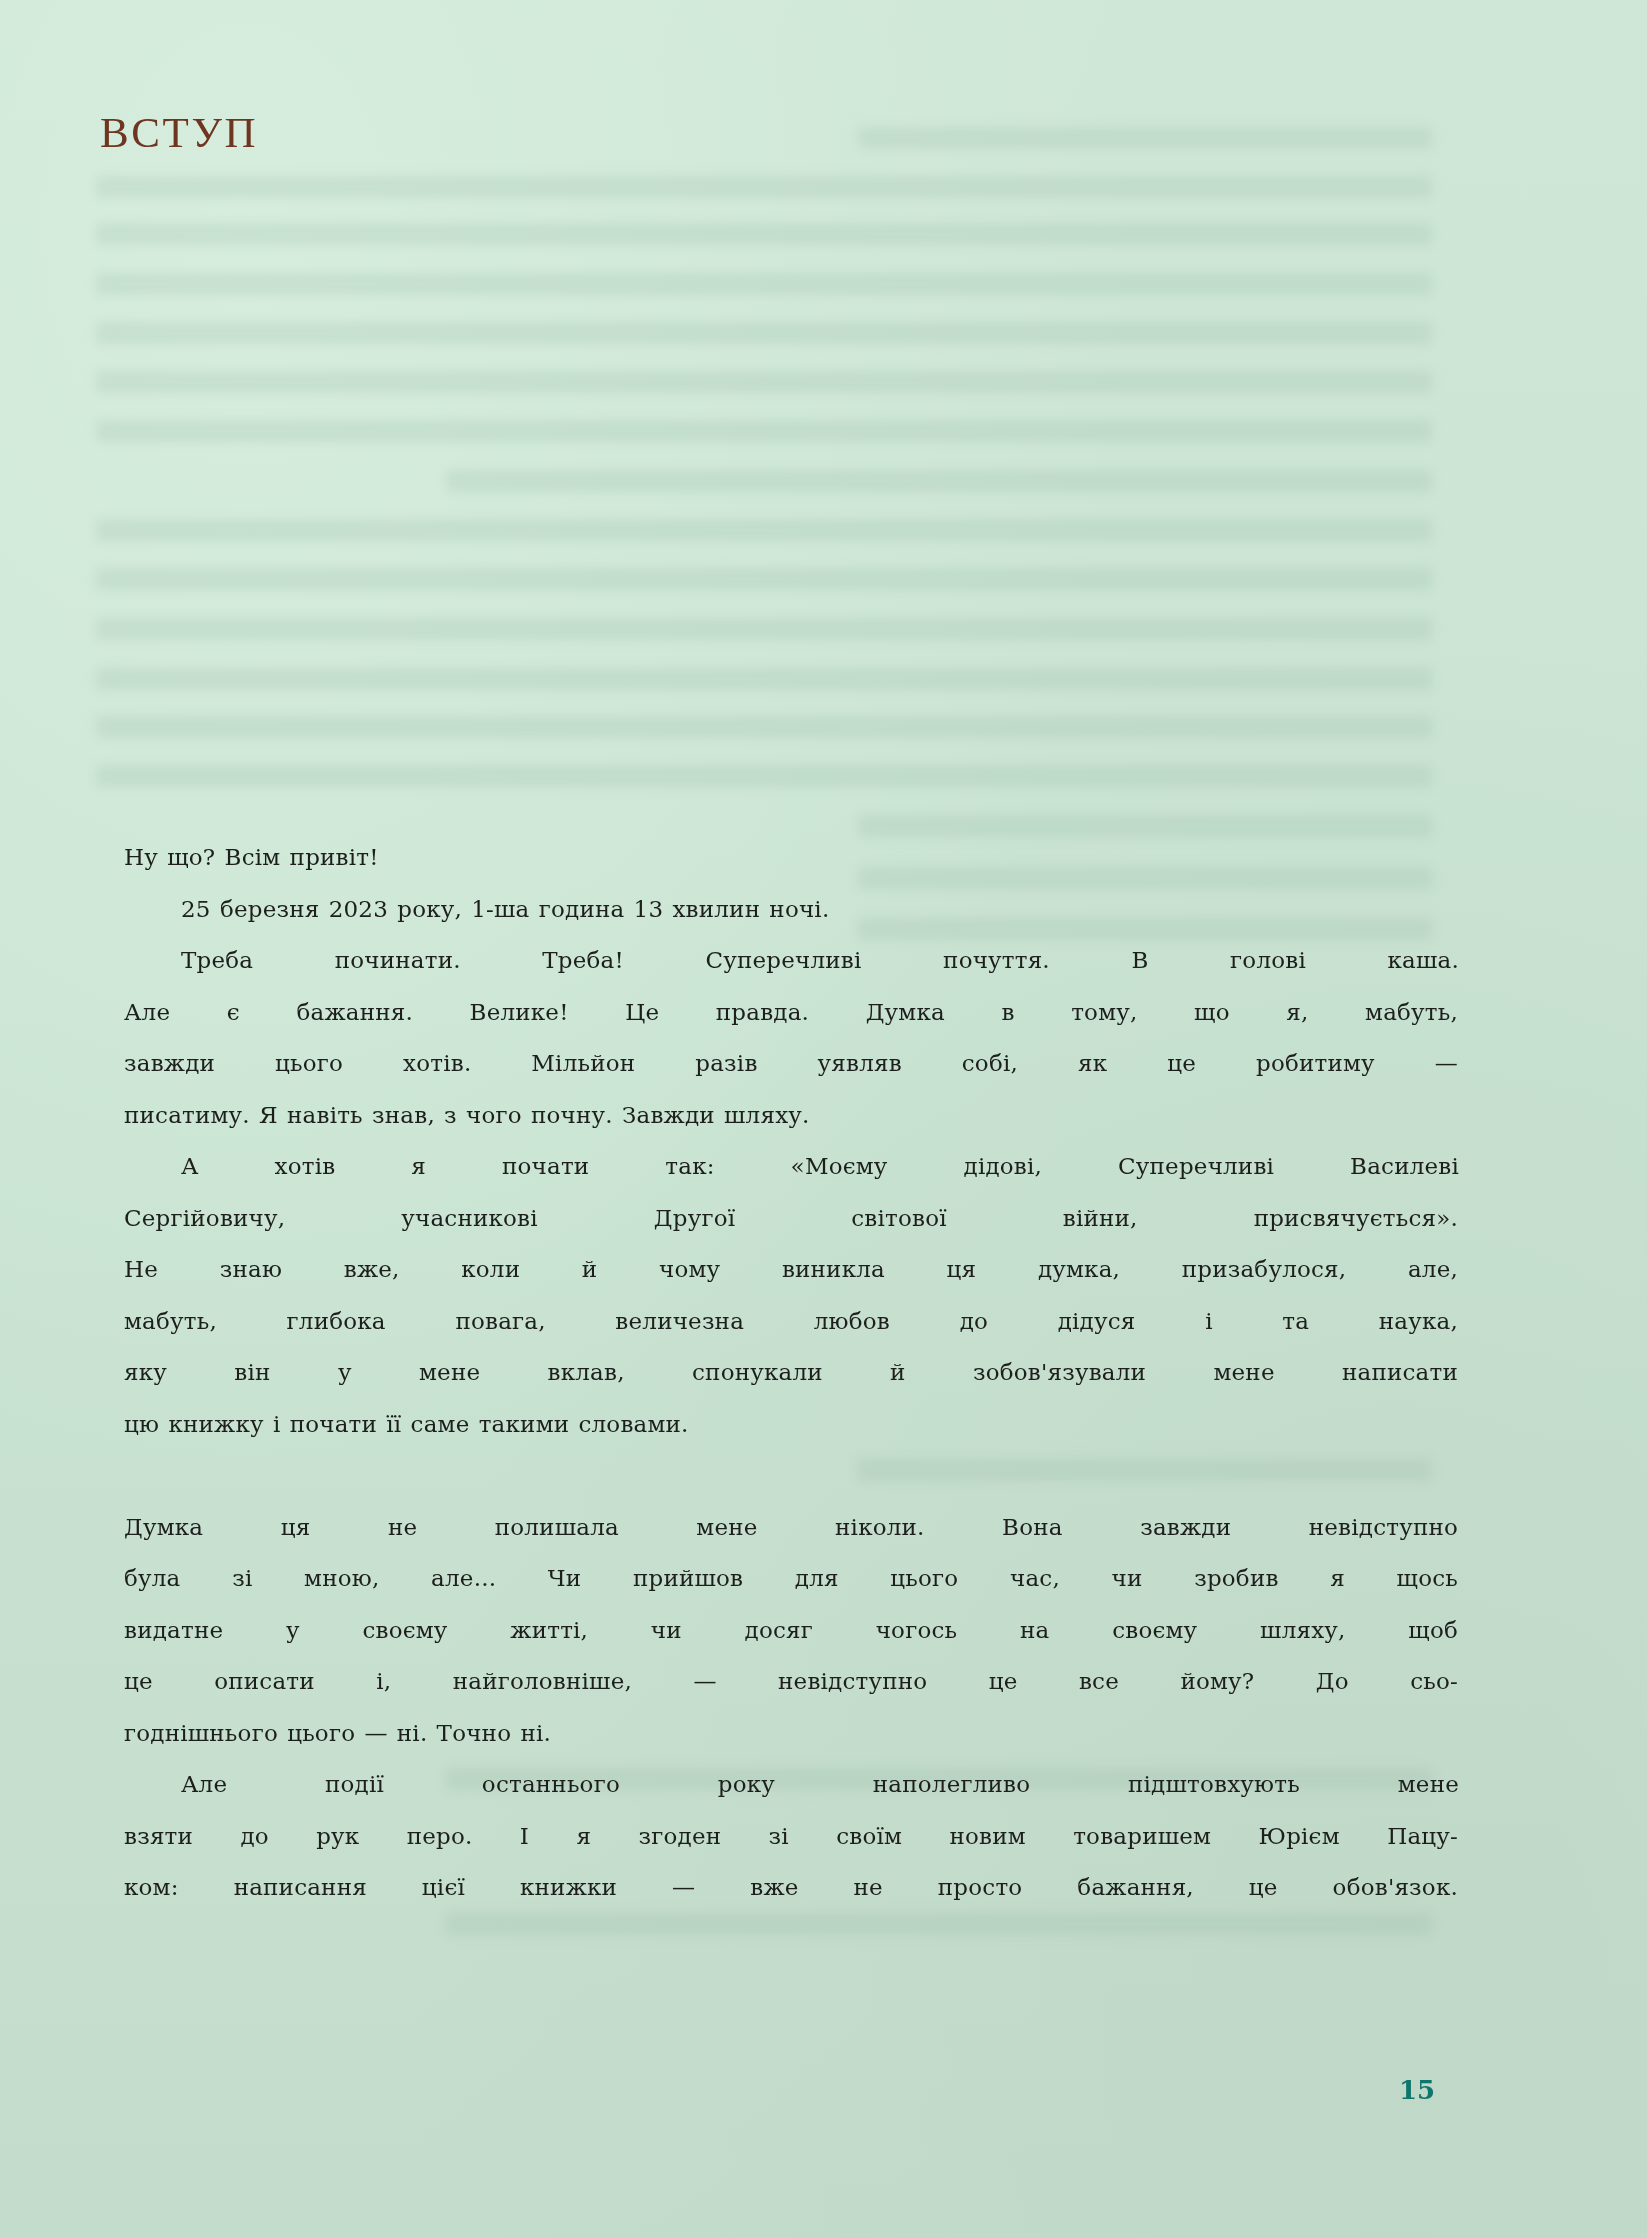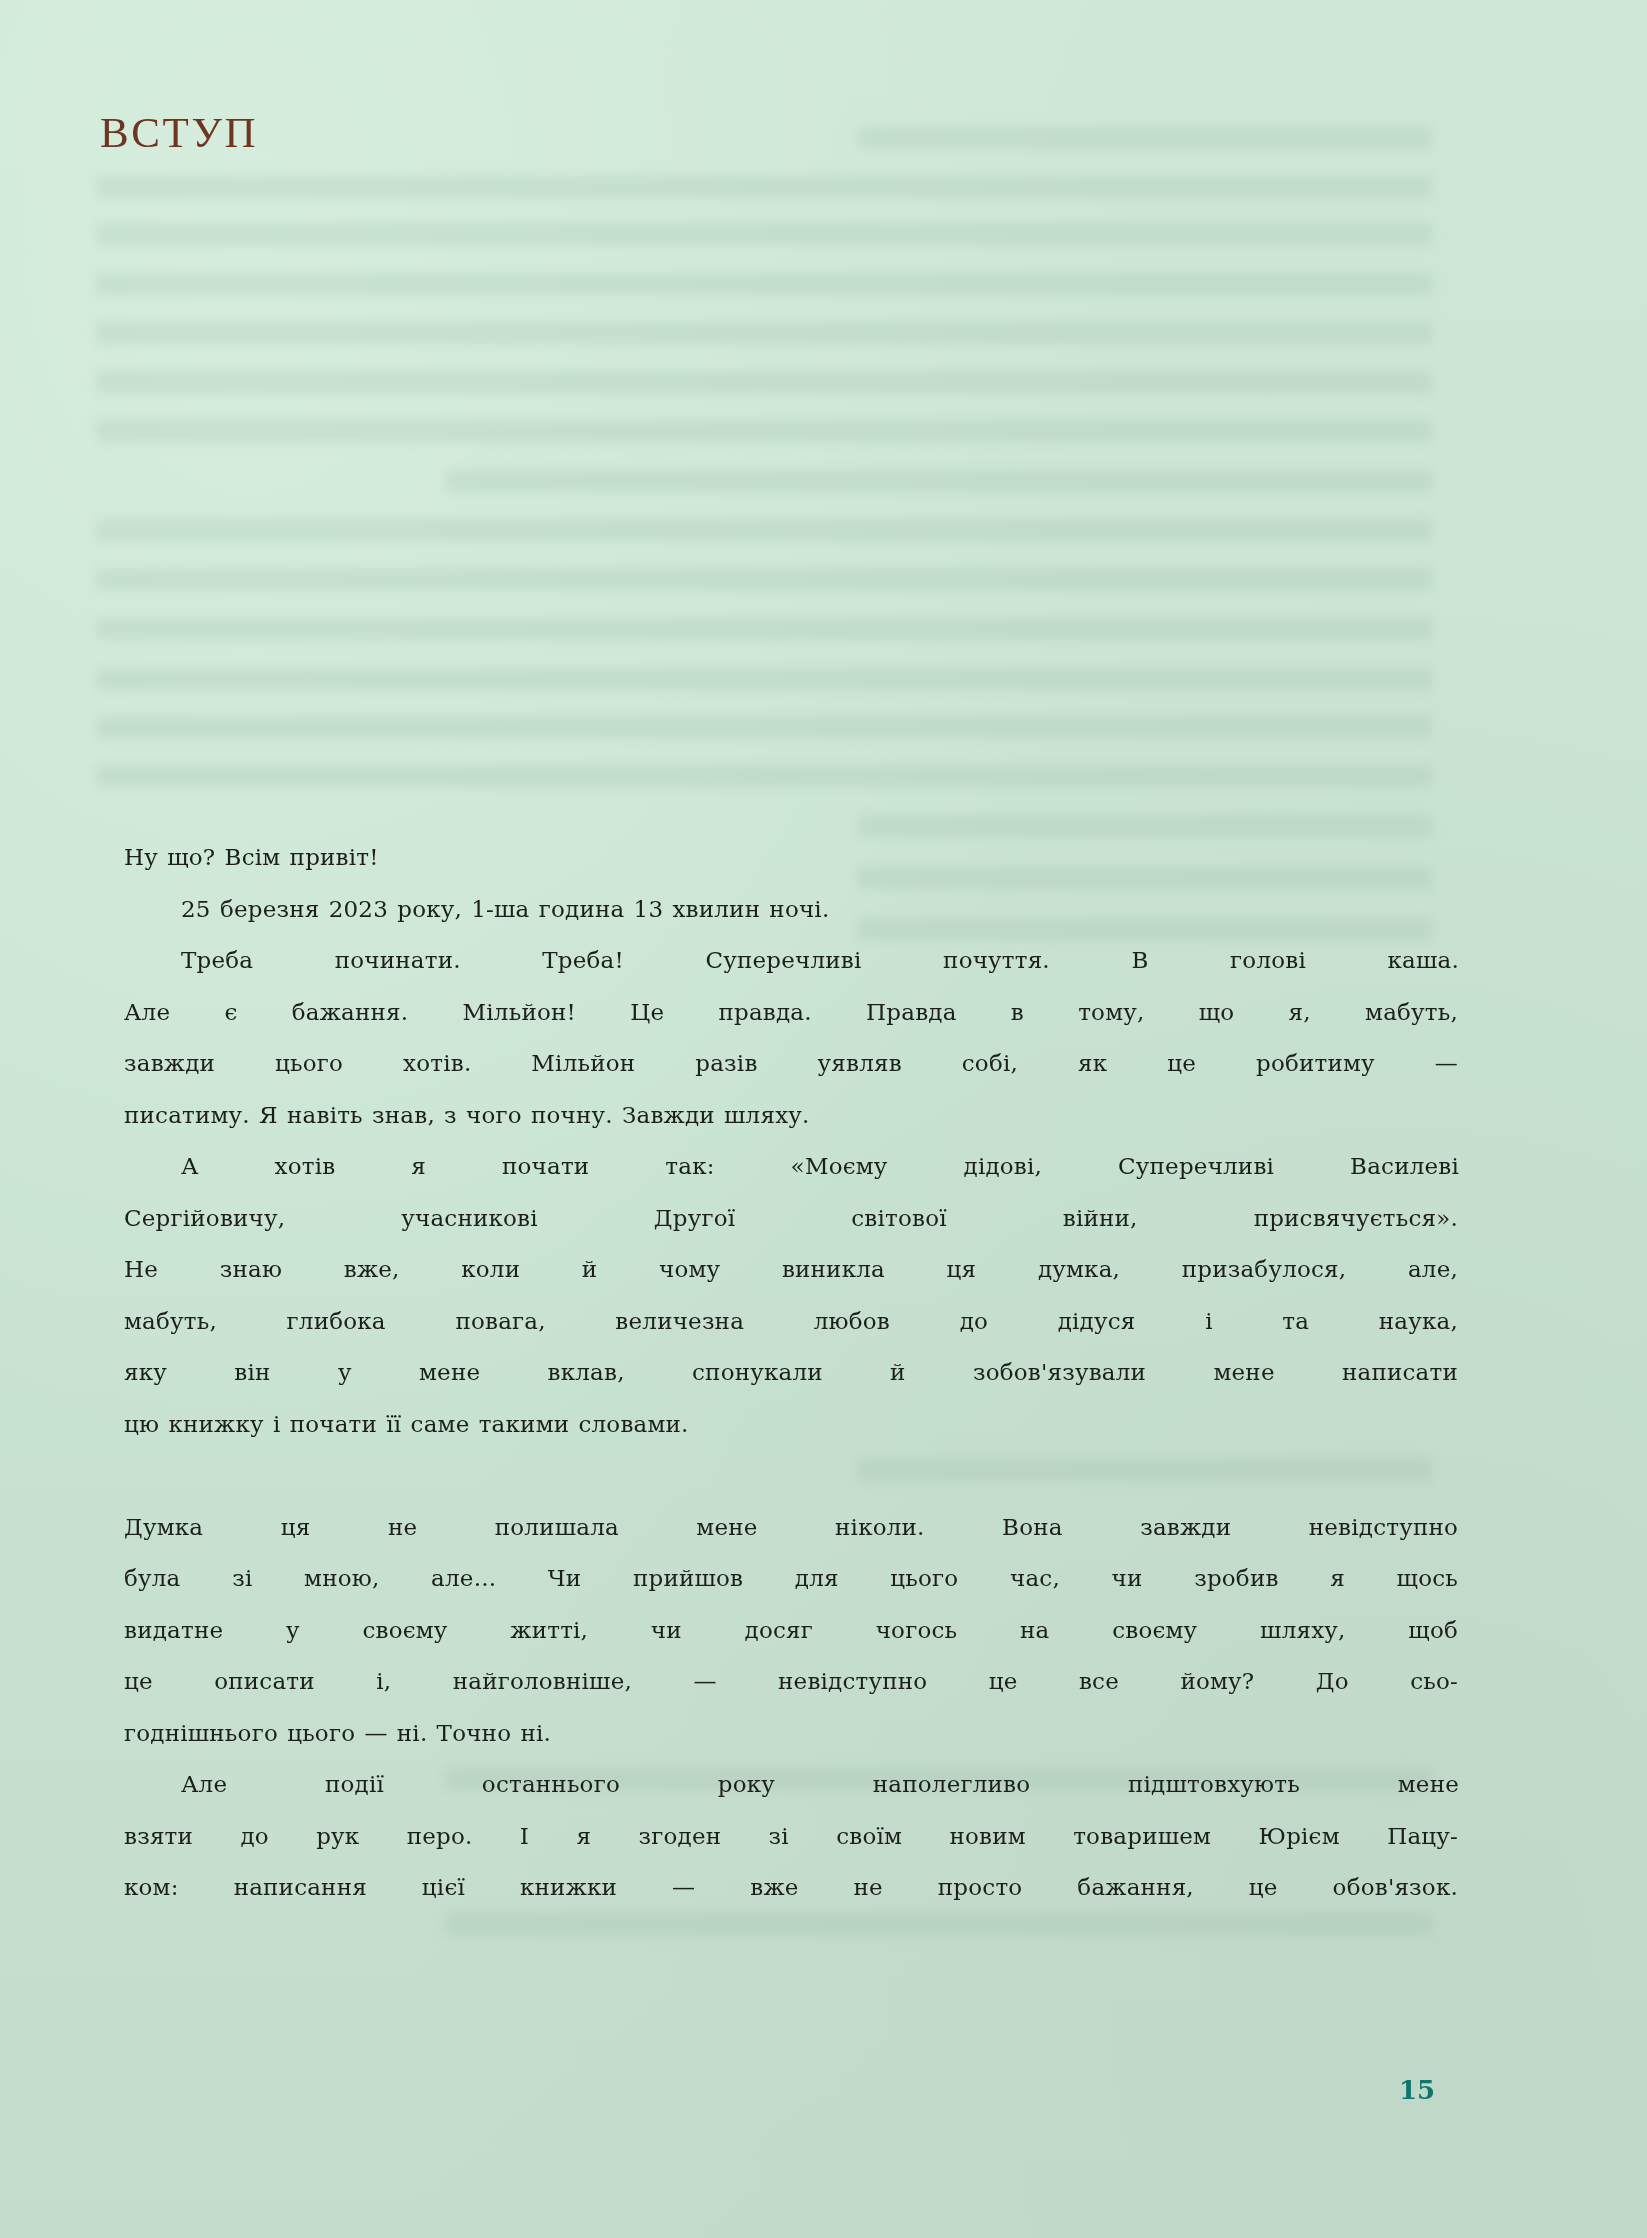--- a/index.html
+++ b/index.html
@@ -100,21 +100,21 @@
   <div class="bleed mid" style="top:1768px;"></div>
   <div class="bleed mid" style="top:1913px;"></div>
 </div>
 
 <h1 id="heading">ВСТУП</h1>
 
 <div class="text-block" style="top:0;">
   <div class="line" style="top:832px;">Ну що? Всім привіт!</div>
   <div class="line indent" style="top:884px;">25 березня 2023 року, 1-ша година 13 хвилин ночі.</div>
   <div class="line indent just" style="top:935px;">Треба починати. Треба! Суперечливі почуття. В голові каша.</div>
-  <div class="line just" style="top:987px;">Але є бажання. Мільйон! Це правда. Правда в тому, що я, мабуть,</div>
+  <div class="line just" style="top:987px;">Але є бажання. Велике! Це правда. Думка в тому, що я, мабуть,</div>
   <div class="line just" style="top:1038px;">завжди цього хотів. Мільйон разів уявляв собі, як це робитиму —</div>
   <div class="line" style="top:1090px;">писатиму. Я навіть знав, з чого почну. Завжди шляху.</div>
   <div class="line indent just" style="top:1141px;">А хотів я почати так: «Моєму дідові, Суперечливі Василеві</div>
   <div class="line just" style="top:1193px;">Сергійовичу, учасникові Другої світової війни, присвячується».</div>
   <div class="line just" style="top:1244px;">Не знаю вже, коли й чому виникла ця думка, призабулося, але,</div>
   <div class="line just" style="top:1296px;">мабуть, глибока повага, величезна любов до дідуся і та наука,</div>
   <div class="line just" style="top:1347px;">яку він у мене вклав, спонукали й зобов'язували мене написати</div>
   <div class="line" style="top:1399px;">цю книжку і почати її саме такими словами.</div>
 
   <div class="line just" style="top:1502px;">Думка ця не полишала мене ніколи. Вона завжди невідступно</div>

